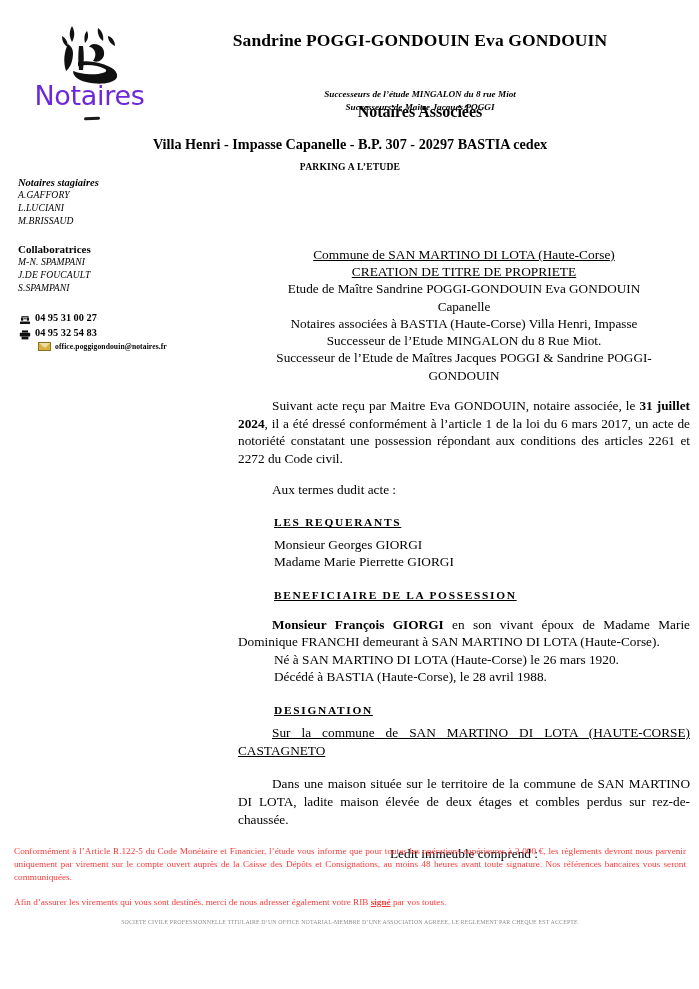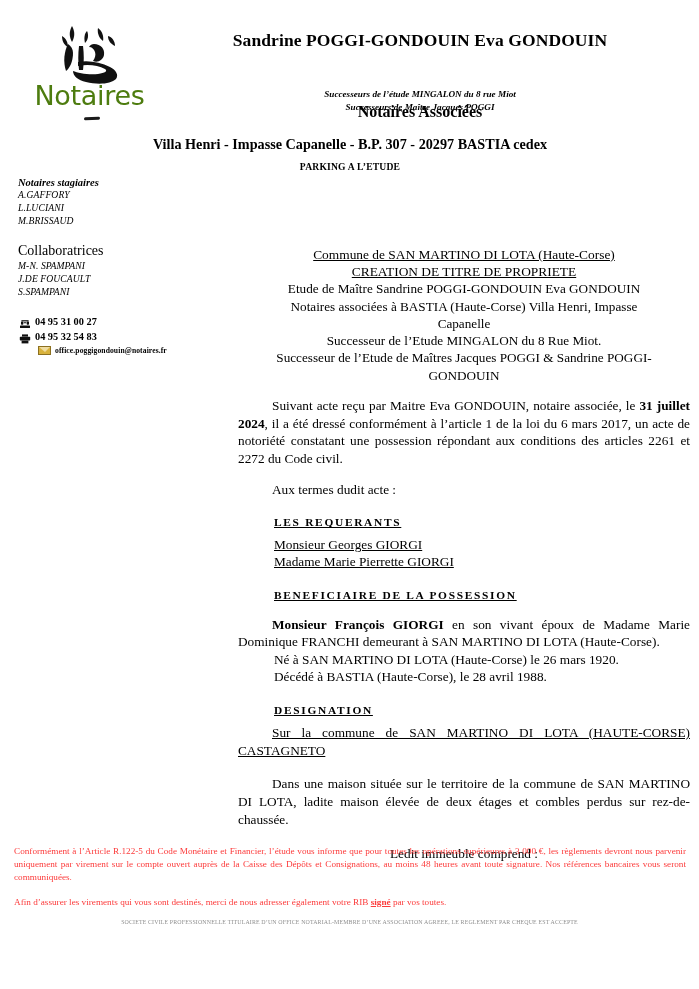--- a/index.html
+++ b/index.html
@@ -39,21 +39,21 @@
   }
   .logo-word {
     position: absolute;
     left: 0;
     top: 60px;
     width: 135px;
     text-align: center;
     font-family: "DejaVu Sans", sans-serif;
     font-size: 27px;
     letter-spacing: -0.3px;
-    color: #4d7c0f;
+    color: #6d28d9;
     line-height: 1;
   }
   .logo-underline {
     position: absolute;
     left: 62px;
     top: 95px;
     width: 16px;
     height: 3px;
     background: #1a1a1a;
     border-radius: 2px;
@@ -114,22 +114,22 @@
     top: 176px;
     width: 200px;
   }
   .side-head-i {
     font-size: 10.5px;
     font-weight: bold;
     font-style: italic;
     line-height: 1.28;
   }
   .side-head-b {
-    font-size: 14px;
-    font-weight: normal;
+    font-size: 11px;
+    font-weight: bold;
     line-height: 1.28;
   }
   .side-item {
     font-size: 9.6px;
     font-style: italic;
     line-height: 1.32;
     letter-spacing: 0.1px;
   }
   .side-gap { height: 15px; }
   .contact-block {
@@ -217,21 +217,20 @@
     letter-spacing: 1.7px;
     text-decoration: underline;
     margin-left: 36px;
     margin-top: 17px;
   }
   .names {
     margin-left: 36px;
     margin-top: 6px;
     font-size: 13.3px;
     line-height: 1.30;
-    text-decoration: underline;
   }
   .indent-line {
     margin-left: 36px;
     font-size: 13.3px;
     line-height: 1.32;
   }
   .ledit {
     margin-top: 17px;
     text-align: center;
     font-size: 13.3px;
@@ -357,22 +356,22 @@
 
 <div class="main">
 
   <div class="title1">
     <div>Commune de SAN MARTINO DI LOTA (Haute-Corse)</div>
     <div>CREATION DE TITRE DE PROPRIETE</div>
   </div>
 
   <div class="block-ctr">
     <div>Etude de Maître Sandrine POGGI-GONDOUIN Eva GONDOUIN</div>
+    <div>Capanelle</div>
     <div>Notaires associées à BASTIA (Haute-Corse) Villa Henri, Impasse</div>
-    <div>Capanelle</div>
     <div>Successeur de l’Etude MINGALON du 8 Rue Miot.</div>
     <div>Successeur de l’Etude de Maîtres Jacques POGGI &amp; Sandrine POGGI-</div>
     <div>GONDOUIN</div>
   </div>
 
   <div class="para"><span>Suivant acte reçu par Maitre  Eva GONDOUIN, notaire associée, le </span><span class="b">31 juillet 2024</span><span>, il a été dressé conformément à l’article 1 de la loi du 6 mars 2017, un acte de notoriété constatant une possession répondant aux conditions des articles 2261 et 2272 du Code civil.</span></div>
 
   <div class="para">Aux termes dudit acte :</div>
 
   <div class="subhead">LES REQUERANTS</div>

